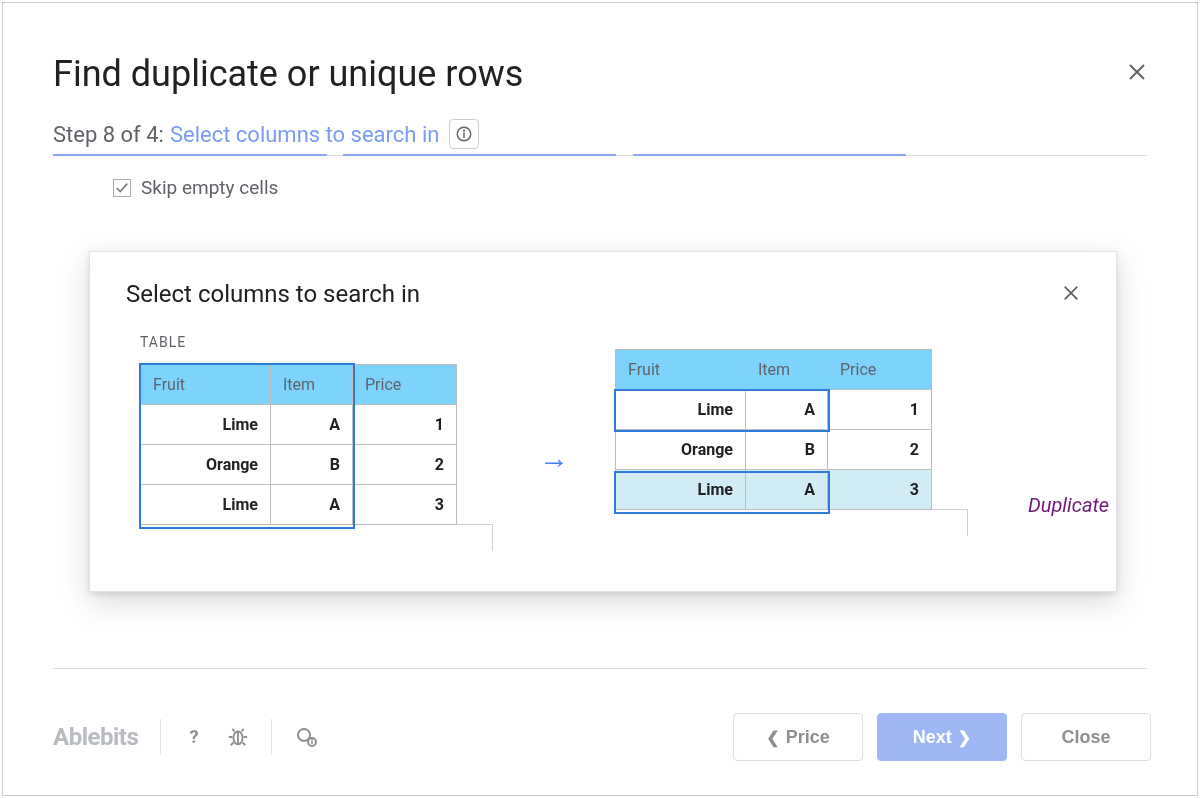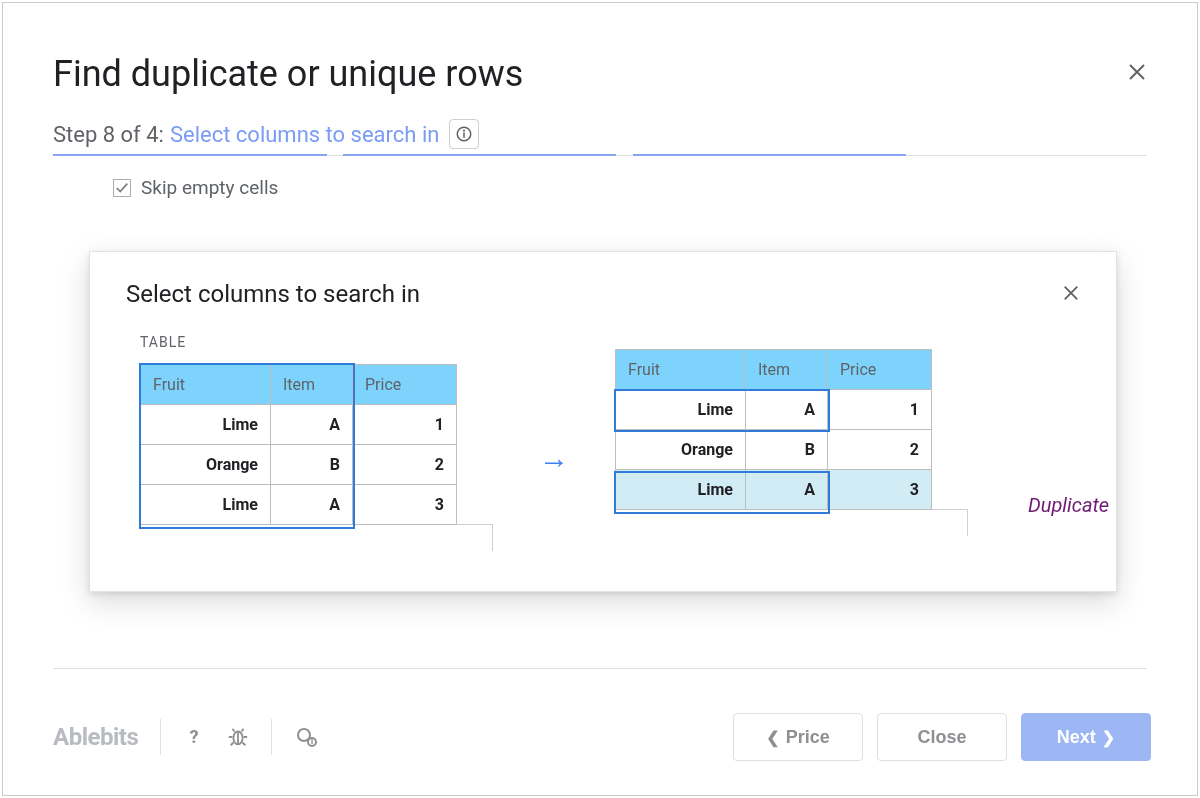--- a/index.html
+++ b/index.html
@@ -443,23 +443,23 @@
           <circle cx="18" cy="15" r="0.9" fill="#8d8f92" stroke="none"></circle>
           <rect x="17.3" y="16.2" width="1.4" height="3" fill="#8d8f92" stroke="none"></rect>
         </svg>
       </span>
     </div>
     <div class="footer-right">
       <button class="btn">
         <span style="font-size:16px;">❮</span>
         <span>Price</span>
       </button>
-      <button class="btn">
-        <span>Close</span>
-      </button>
       <button class="btn primary">
         <span>Next</span>
         <span style="font-size:16px;">❯</span>
       </button>
+      <button class="btn">
+        <span>Close</span>
+      </button>
     </div>
   </div>
 
 </div>
 
 </body></html>

